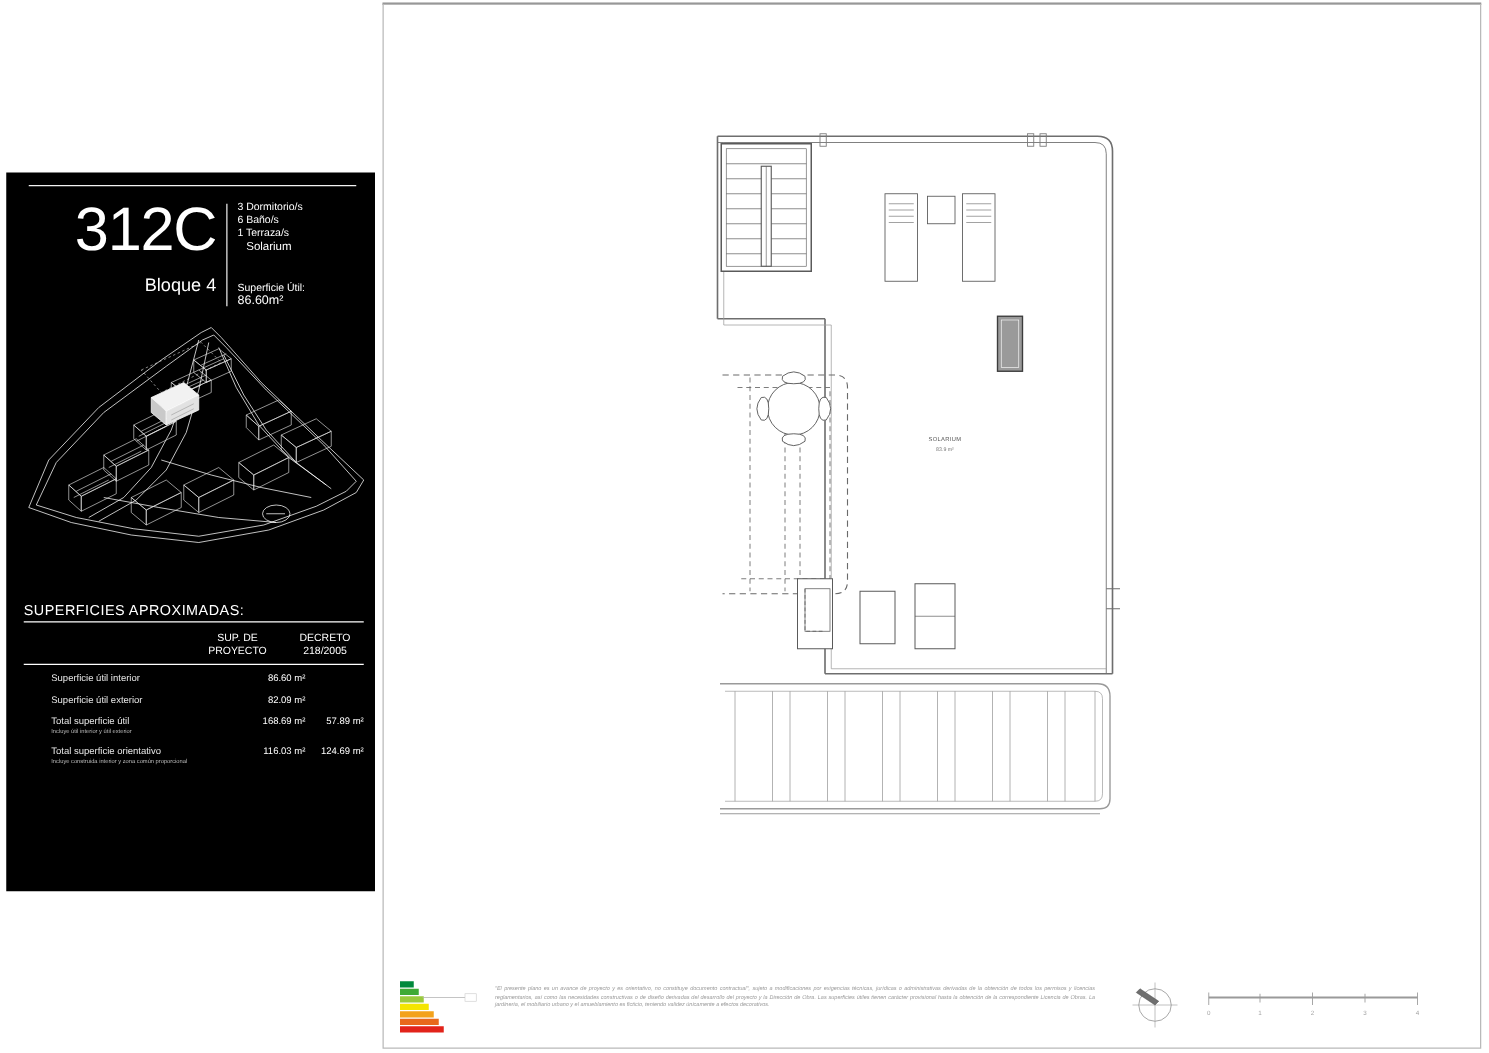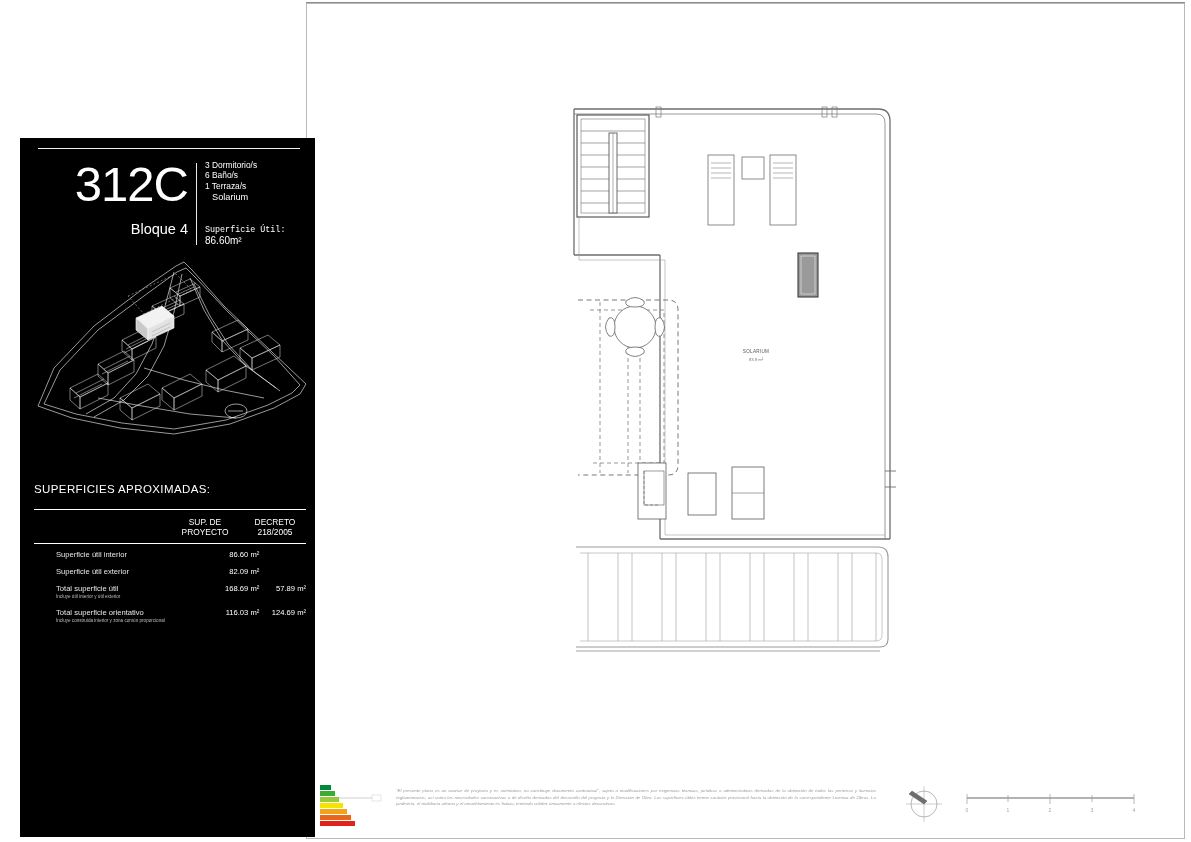--- a/index.html
+++ b/index.html
@@ -32,24 +32,24 @@
     left: 306px;
     top: 2px;
     width: 879px;
     height: 2px;
     background: #8d8d8d;
   }
 
   
   #info-card {
     position: absolute;
-    left: 20px;
+    left: 5px;
     top: 138px;
     width: 295px;
-    height: 699px;
+    height: 575px;
     background: #000000;
   }
   #info-card .topline {
     position: absolute;
     left: 18px;
     top: 10px;
     width: 262px;
     height: 1px;
     background: #f2f2f2;
   }
@@ -100,21 +100,20 @@
   .specs .solarium {
     padding-left: 7px;
     font-size: 9.2px;
     line-height: 12px;
   }
   .specs .sup-label {
     margin-top: 22px;
     font-size: 8.4px;
     line-height: 10.4px;
     color: #ffffff;
-    font-family: Liberation Mono, monospace;
   }
   .specs .sup-value {
     font-size: 10px;
     line-height: 10.4px;
     color: #ffffff;
   }
 
   
   #site-plan {
     position: absolute;
@@ -128,21 +127,21 @@
   #surfaces {
     position: absolute;
     left: 14px;
     top: 345px;
     width: 272px;
   }
   #surfaces .title {
     font-size: 11.5px;
     color: #ffffff;
     letter-spacing: .4px;
-    margin-bottom: 14px;
+    margin-bottom: 2px;
   }
   #surfaces .rule {
     width: 100%;
     height: 1px;
     background: #ffffff;
   }
   #surfaces table {
     width: 100%;
     border-collapse: collapse;
   }

